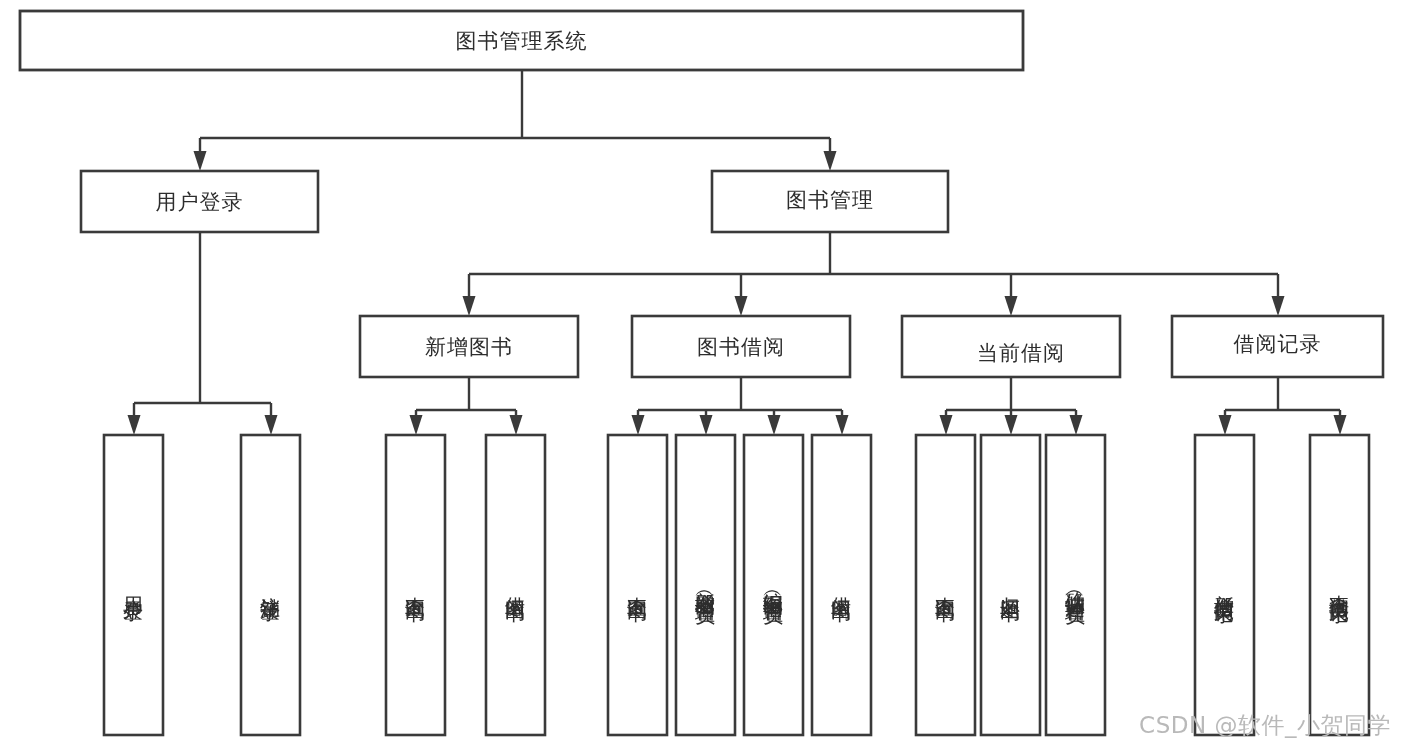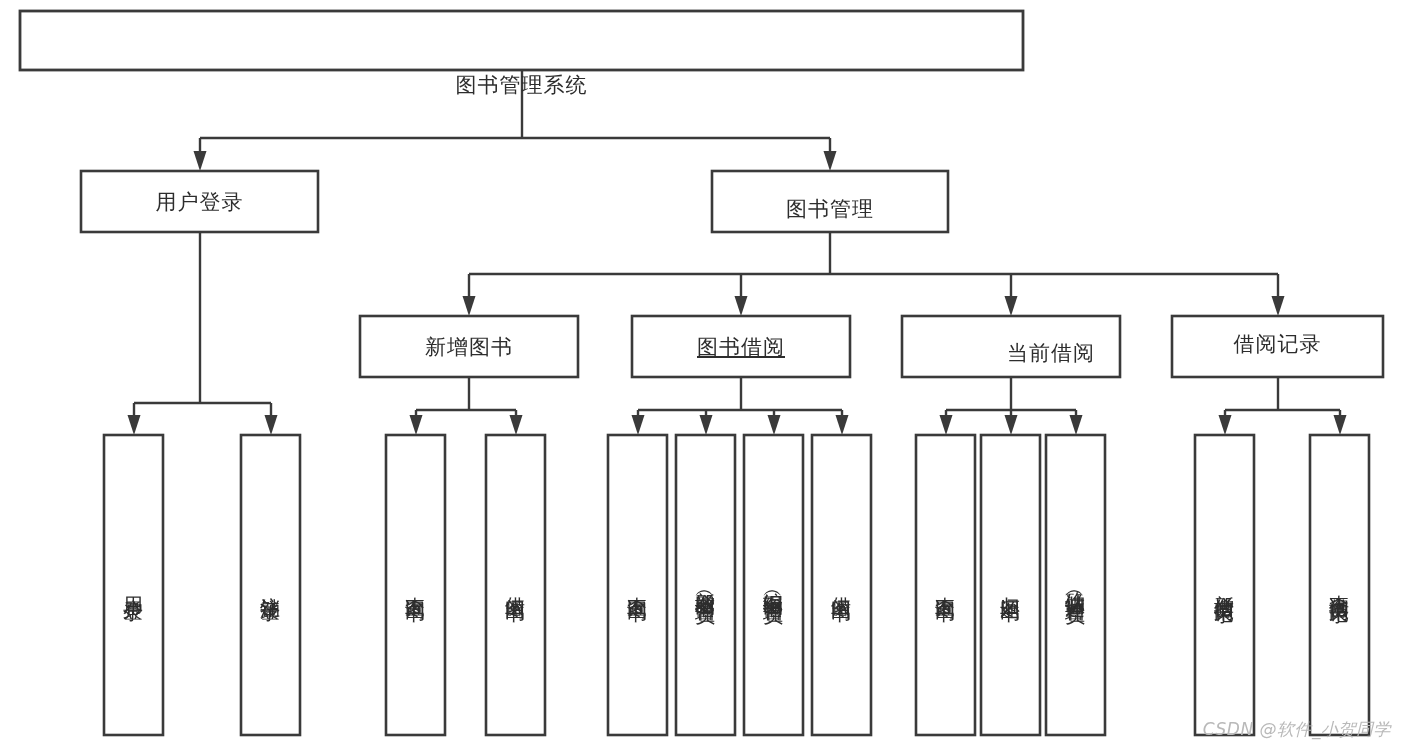--- a/index.html
+++ b/index.html
@@ -71,26 +71,25 @@
     letter-spacing: 1px;
     font-family: "DejaVu Sans", "Liberation Sans", sans-serif;
     white-space: nowrap;
     pointer-events: none;
   }
   #watermark {
     position: absolute;
     right: 14px;
     bottom: 6px;
     color: #b9b9b9;
-    font-size: 17px;
+    font-size: 23px;
     letter-spacing: 0.5px;
     font-family: "DejaVu Sans", "Liberation Sans", sans-serif;
     white-space: nowrap;
     user-select: none;
-    font-style: italic;
   }
 </style>
 </head>
 <body>
 
 <div id="diagram-root">
   <svg id="diagram-svg" viewBox="0 0 1405 747">
     <g id="connectors-layer">
         <g>
           <line x1="522" y1="70" x2="522" y2="138" class="connector-line"></line>
@@ -176,36 +175,36 @@
         <rect x="744" y="435" width="59" height="300" class="node-box"></rect>
         <rect x="812" y="435" width="59" height="300" class="node-box"></rect>
         <rect x="916" y="435" width="59" height="300" class="node-box"></rect>
         <rect x="981" y="435" width="59" height="300" class="node-box"></rect>
         <rect x="1046" y="435" width="59" height="300" class="node-box"></rect>
         <rect x="1195" y="435" width="59" height="300" class="node-box"></rect>
         <rect x="1310" y="435" width="59" height="300" class="node-box"></rect>
       </g>
   </svg>
   <div id="labels-layer">
-      <div class="box-text-wrap" style="left: 20px; top: 11px; width: 1003px; height: 59px; margin-top: 44px;">
+      <div class="box-text-wrap" style="left: 20px; top: 11px; width: 1003px; height: 59px;">
         <span>图书管理系统</span>
       </div>
       <div class="box-text-wrap" style="left: 81px; top: 171px; width: 237px; height: 61px;">
         <span>用户登录</span>
       </div>
-      <div class="box-text-wrap" style="left: 712px; top: 178px; width: 236px; height: 61px;">
+      <div class="box-text-wrap" style="left: 712px; top: 169px; width: 236px; height: 61px;">
         <span>图书管理</span>
       </div>
       <div class="box-text-wrap" style="left: 360px; top: 316px; width: 218px; height: 61px;">
         <span>新增图书</span>
       </div>
-      <div class="box-text-wrap" style="left: 632px; top: 316px; width: 218px; height: 61px; text-decoration: underline;">
+      <div class="box-text-wrap" style="left: 632px; top: 316px; width: 218px; height: 61px;">
         <span>图书借阅</span>
       </div>
-      <div class="box-text-wrap" style="left: 942px; top: 316px; width: 218px; height: 73px;">
+      <div class="box-text-wrap" style="left: 912px; top: 316px; width: 218px; height: 73px;">
         <span>当前借阅</span>
       </div>
       <div class="box-text-wrap" style="left: 1172px; top: 316px; width: 211px; height: 56px;">
         <span>借阅记录</span>
       </div>
       <div class="leaf-text-wrap" style="left: 104px; top: 435px; width: 59px; height: 300px;">
         <span>用户登录</span>
       </div>
       <div class="leaf-text-wrap" style="left: 241px; top: 435px; width: 59px; height: 300px;">
         <span>注销登录</span>

